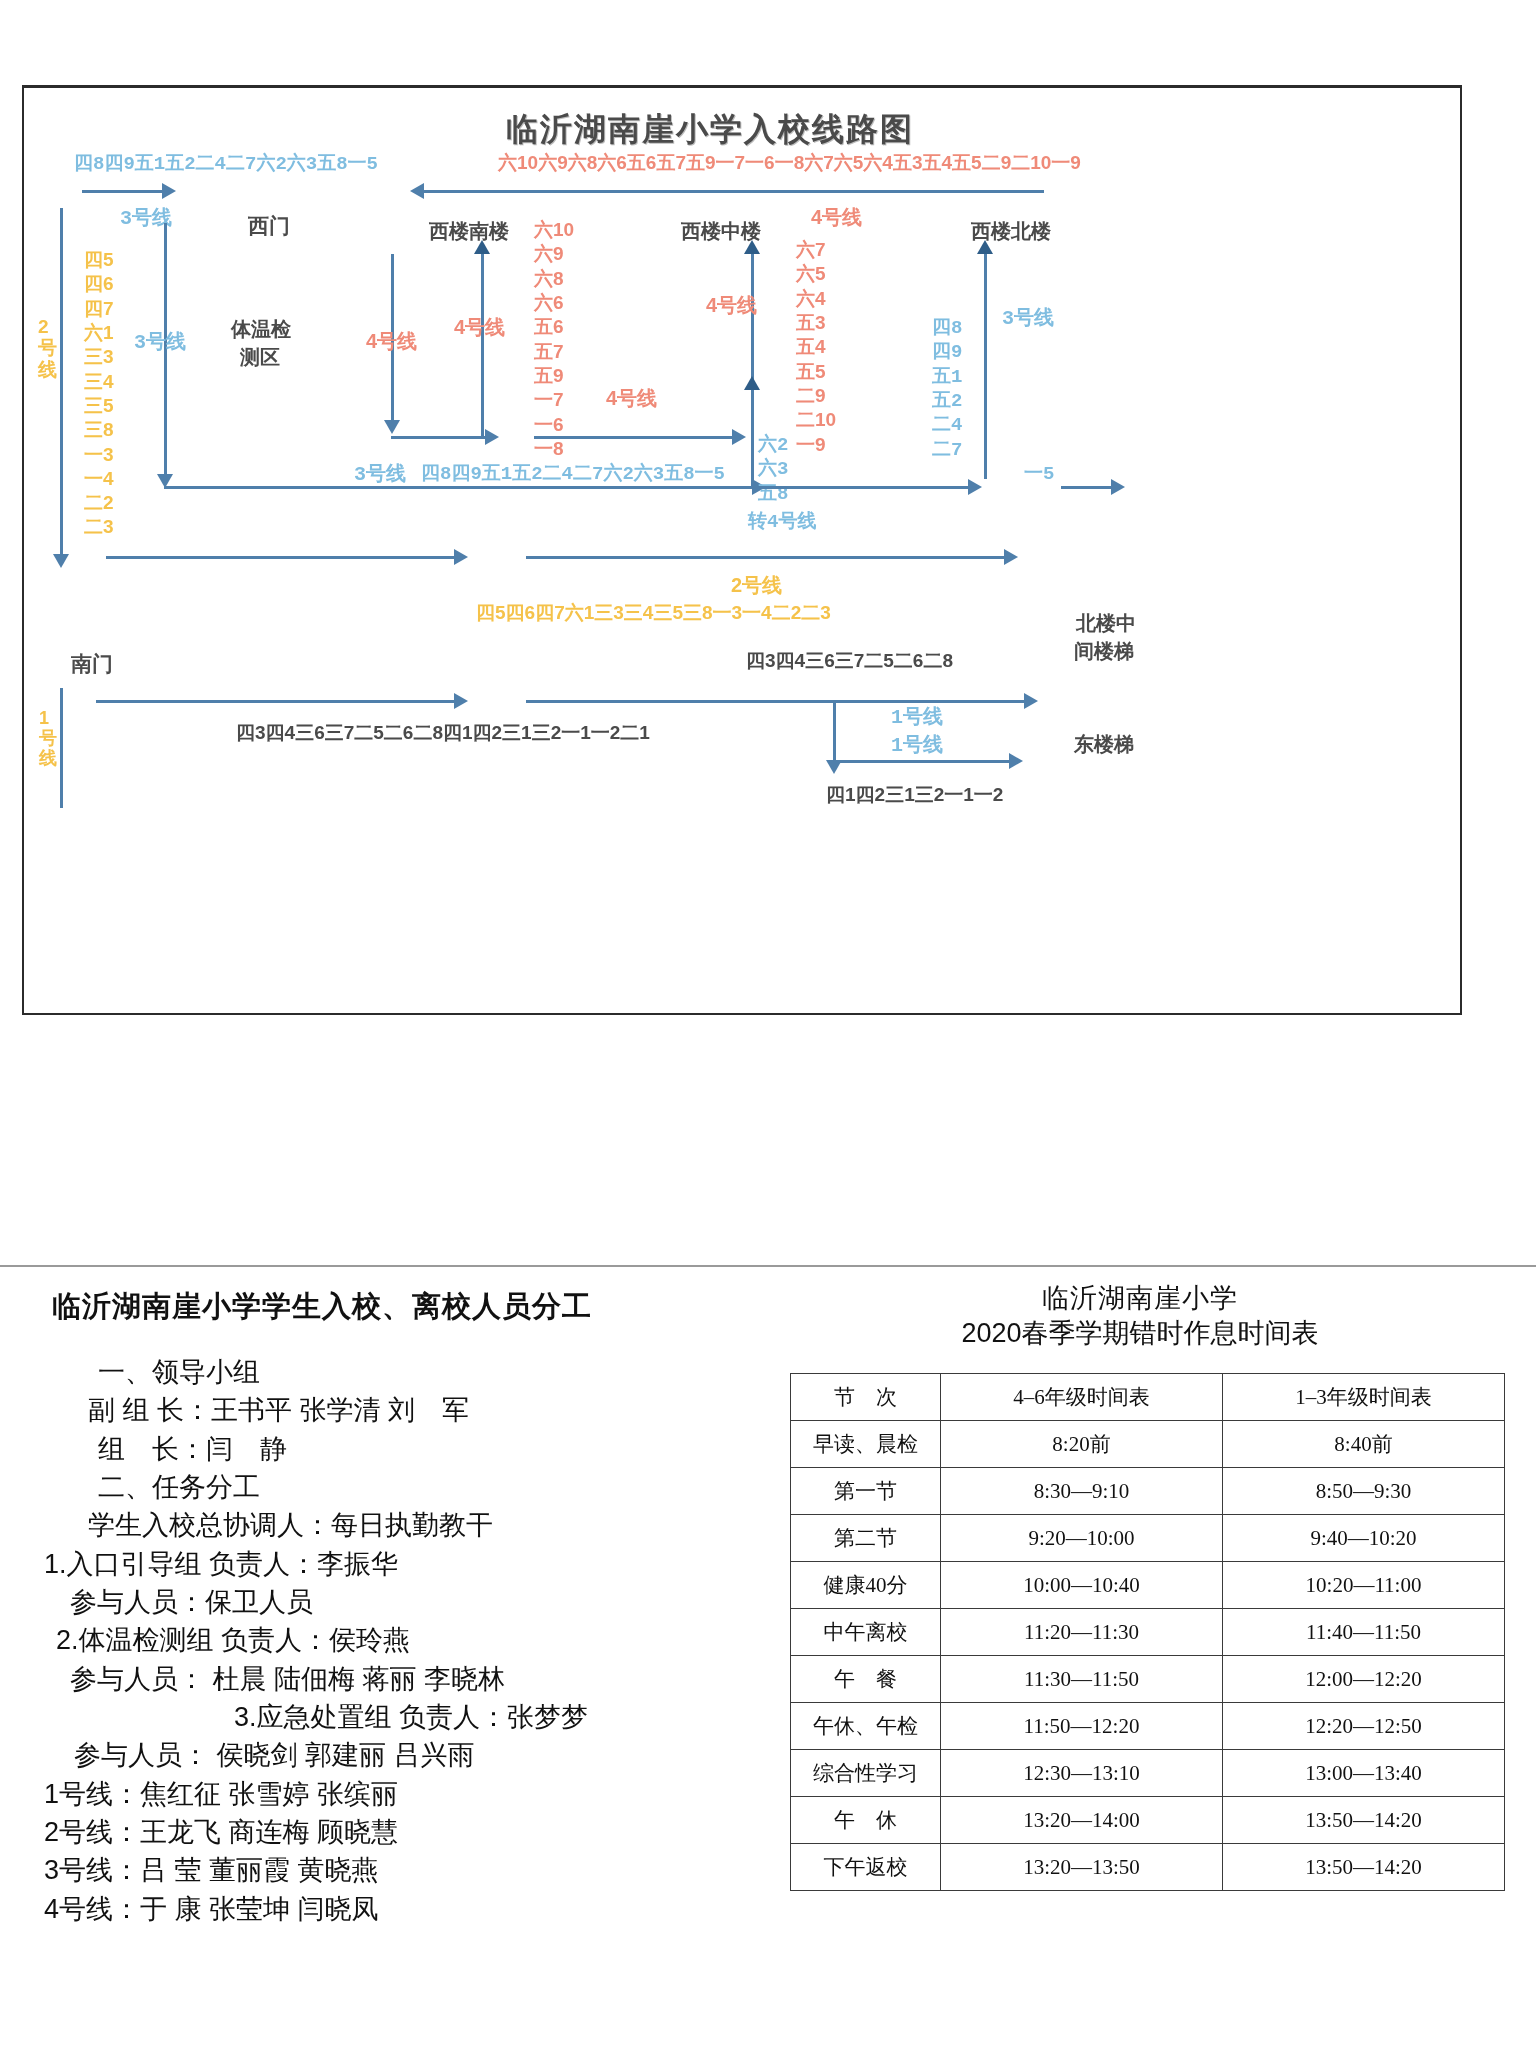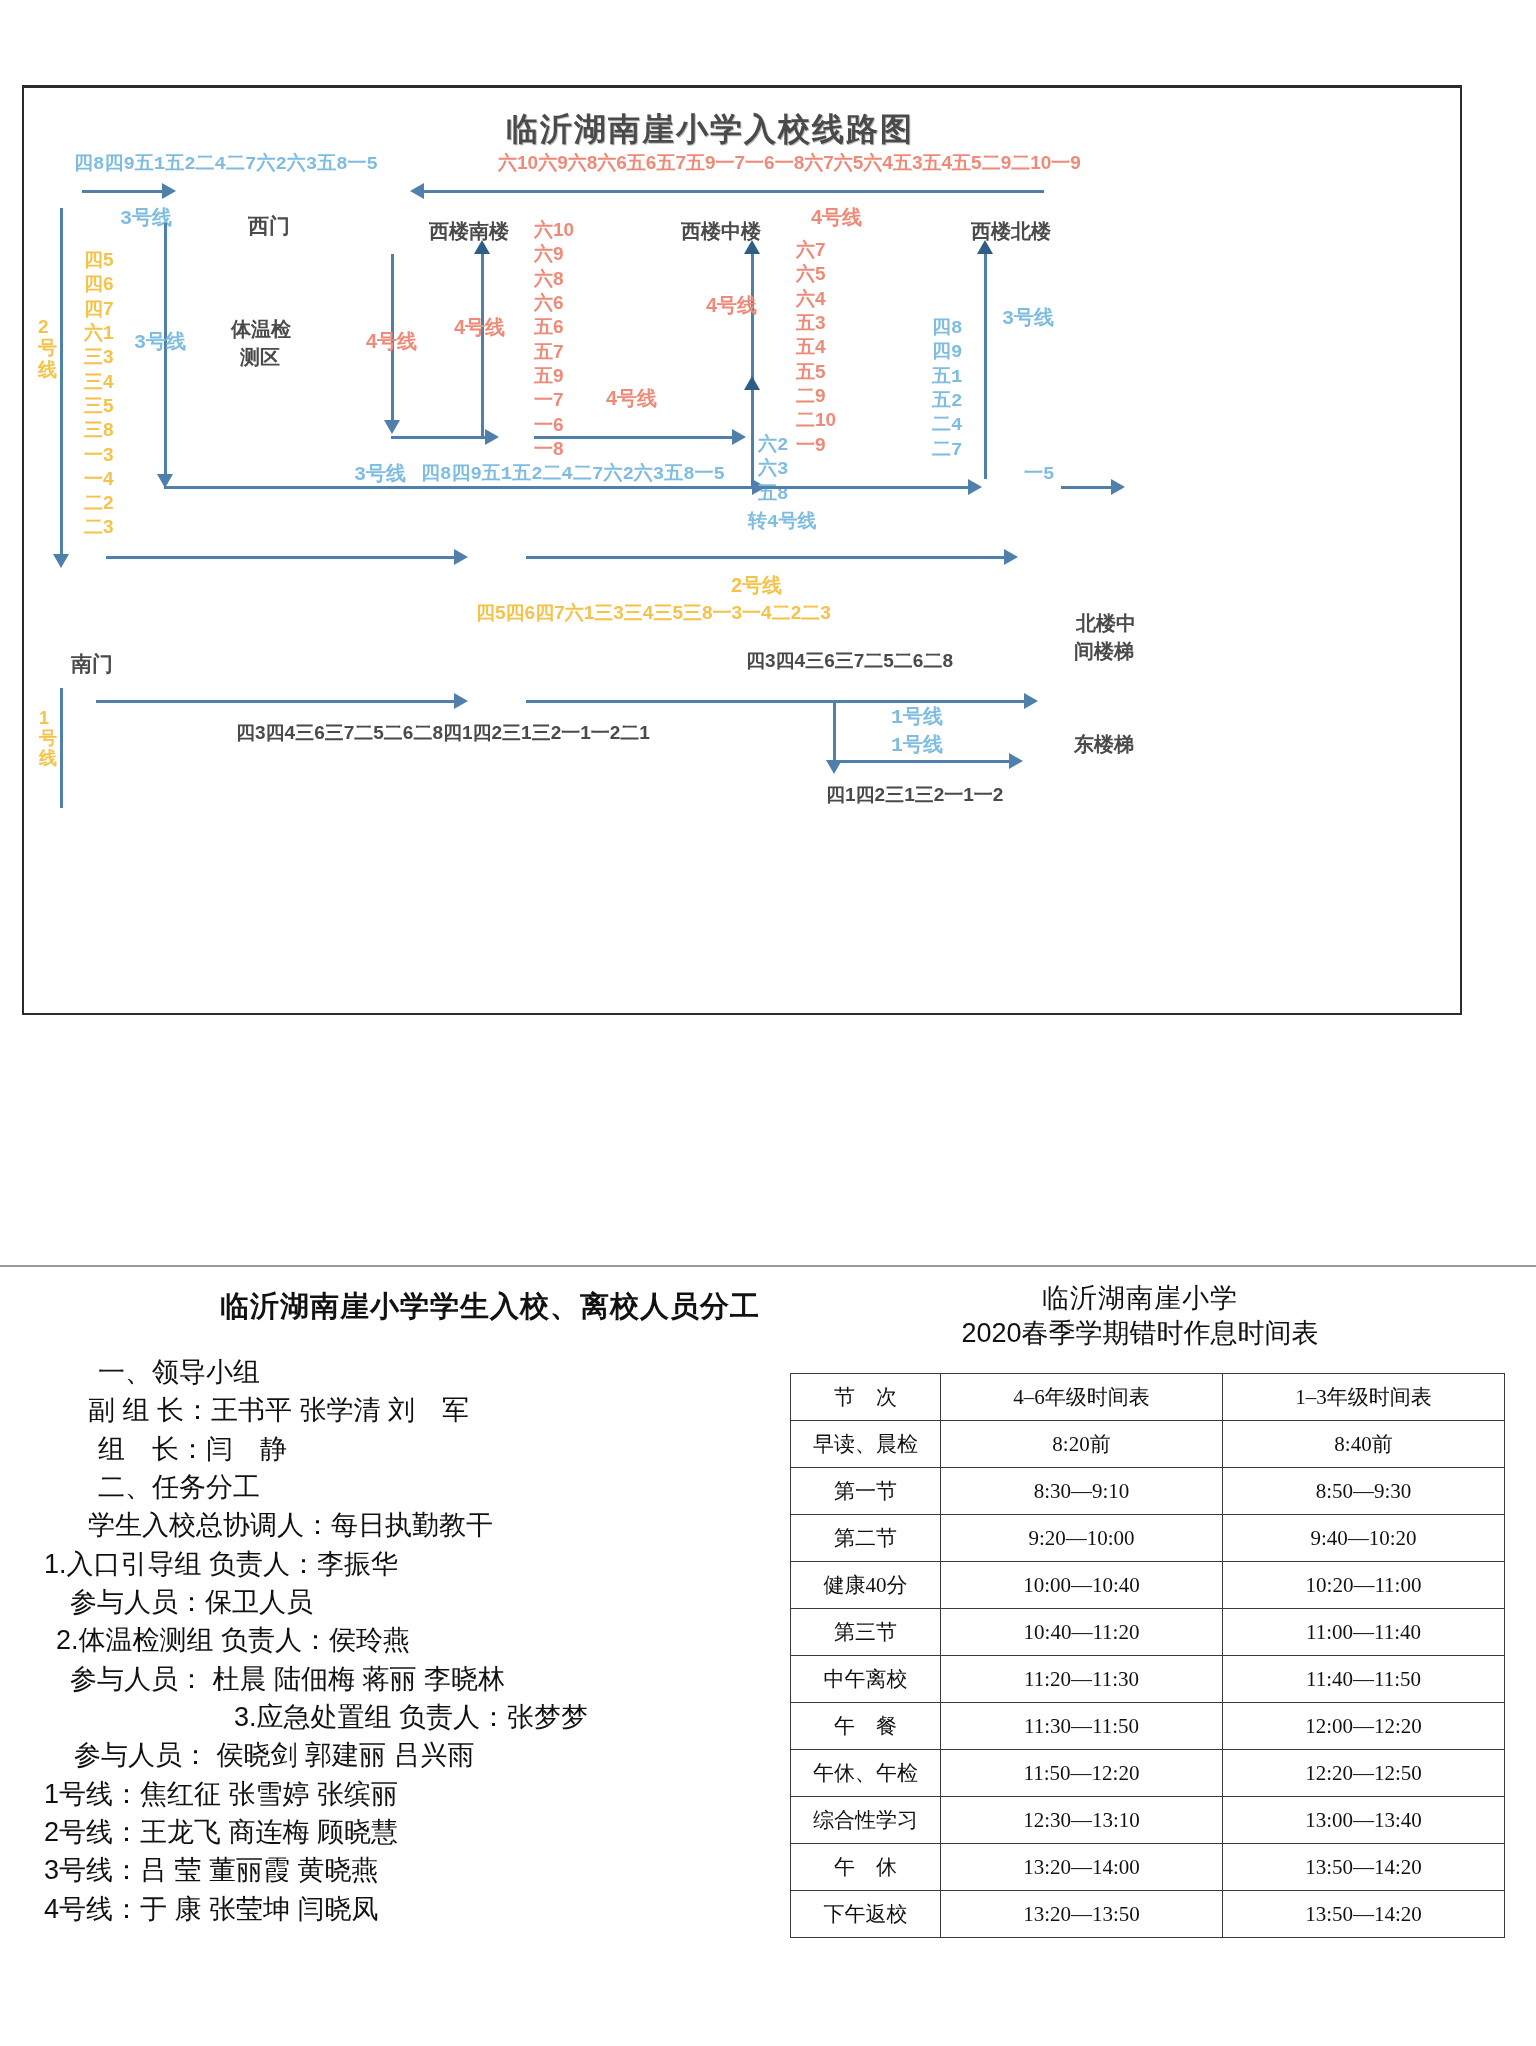--- a/index.html
+++ b/index.html
@@ -64,21 +64,21 @@
     background:#9a9a9a;
   }
   #page2 {
     position:absolute; left:0; top:1267px; width:1536px; height:779px;
   }
   #left-col {
     position:absolute; left:40px; top:20px; width:720px;
   }
   #doc-title {
     font-size:29px; font-weight:bold; color:#111;
-    margin-left:18px; letter-spacing:1px; white-space:nowrap;text-align:right;
+    margin-left:12px; letter-spacing:1px; white-space:nowrap;
   }
   .doc-line {
     font-size:27px; color:#111; line-height:1.42; white-space:nowrap;
   }
   #doc-body { margin-top:26px; }
 
   #right-col {
     position:absolute; left:790px; top:14px; width:700px;
   }
   #tbl-title { text-align:center; font-size:27px; color:#111; line-height:1.3; }
@@ -334,25 +334,20 @@
           <td>第二节</td>
           <td>9:20—10:00</td>
           <td>9:40—10:20</td>
         </tr>
         <tr>
           <td>健康40分</td>
           <td>10:00—10:40</td>
           <td>10:20—11:00</td>
         </tr>
         <tr>
-          <td>第三节</td>
-          <td>10:40—11:20</td>
-          <td>11:00—11:40</td>
-        </tr>
-        <tr>
           <td>中午离校</td>
           <td>11:20—11:30</td>
           <td>11:40—11:50</td>
         </tr>
         <tr>
           <td>午　餐</td>
           <td>11:30—11:50</td>
           <td>12:00—12:20</td>
         </tr>
         <tr>

